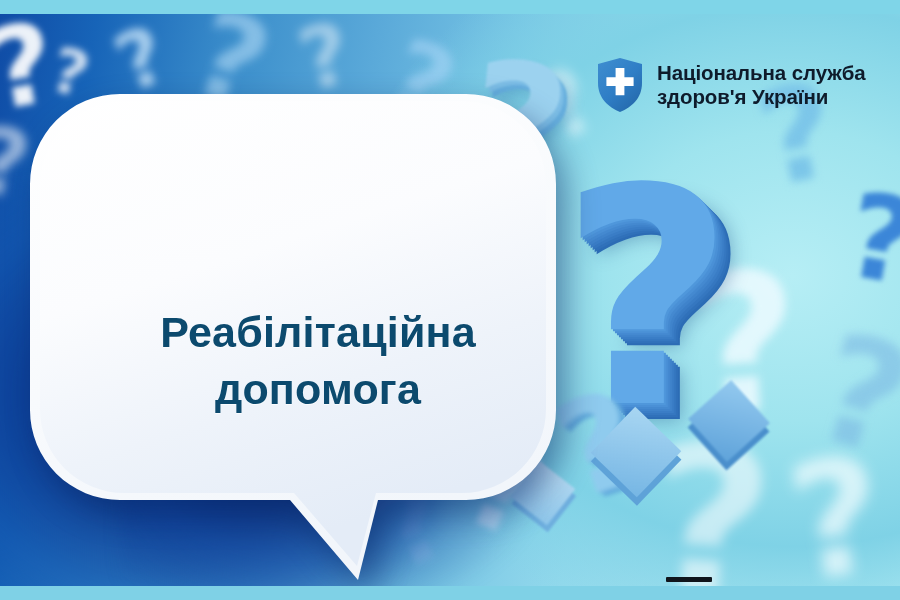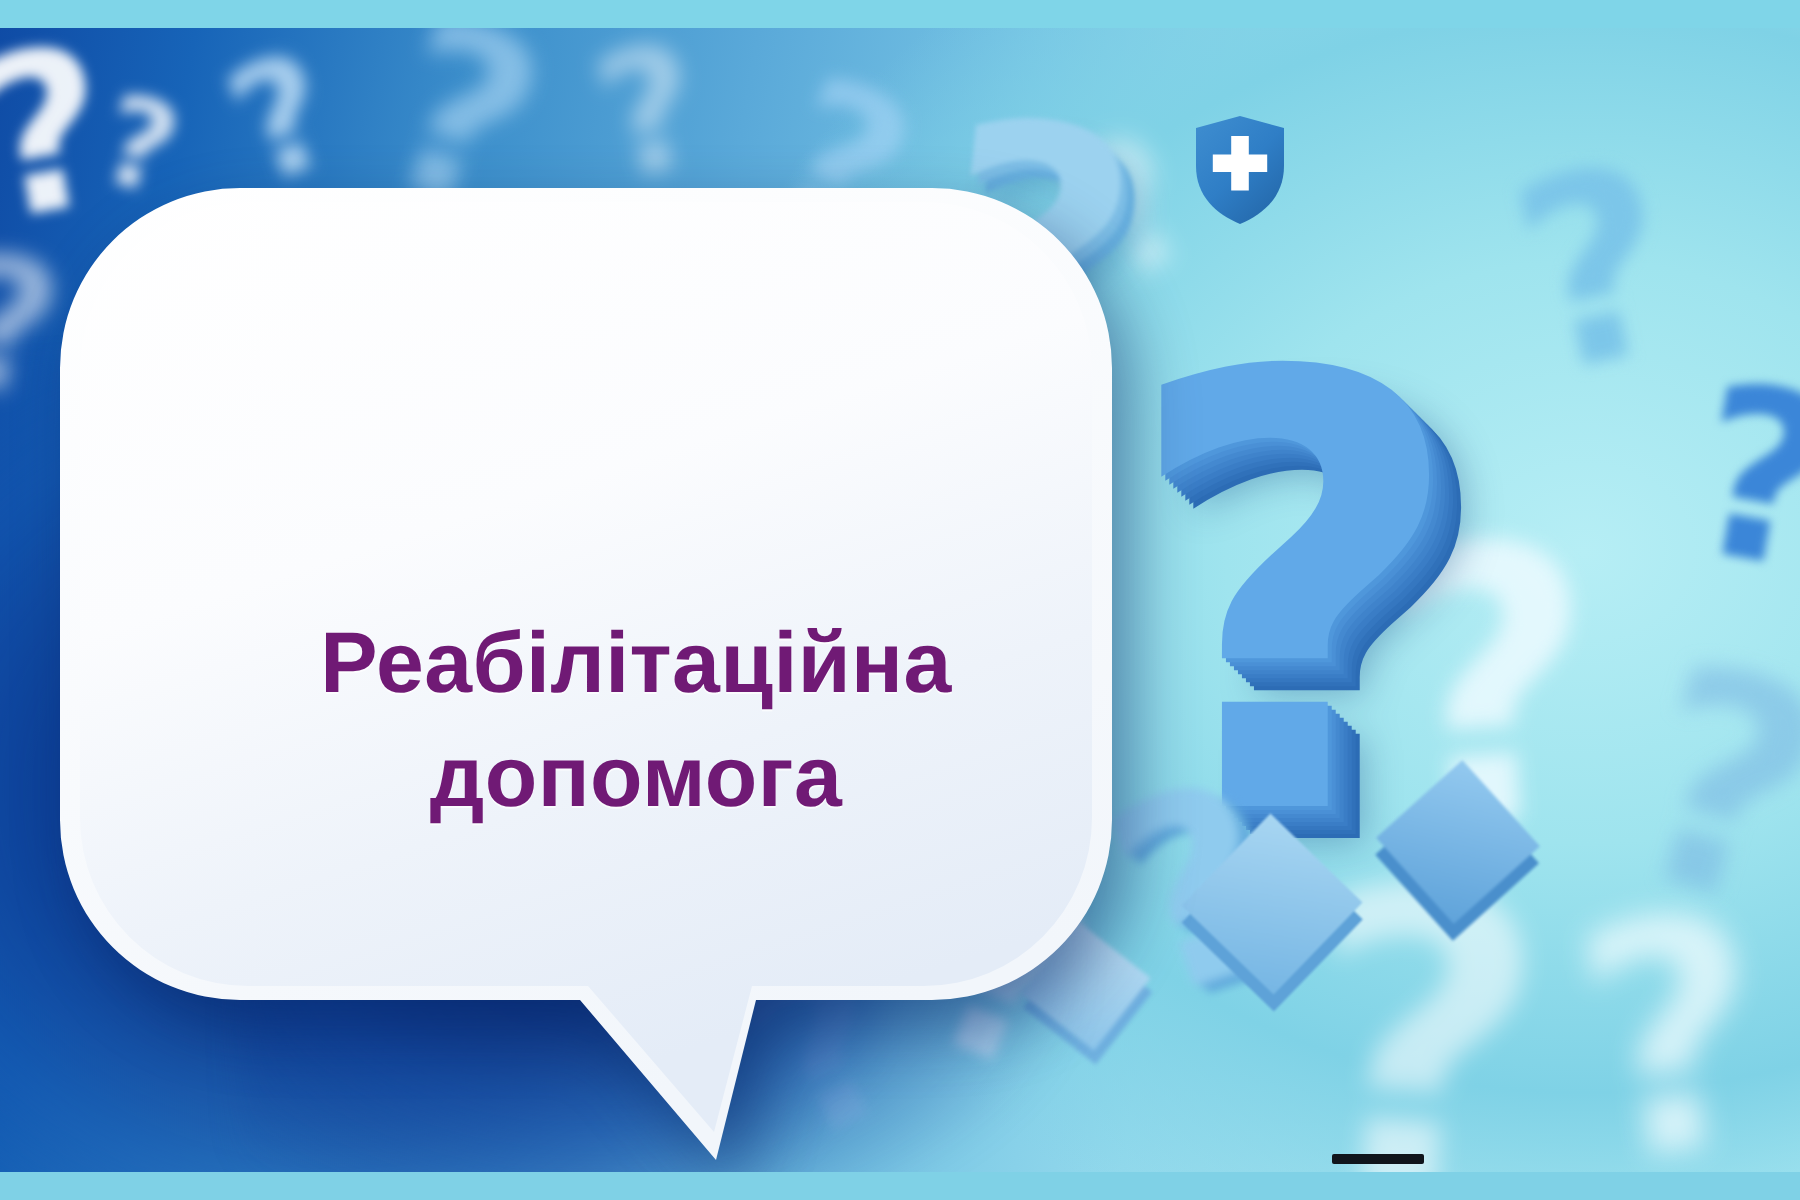--- a/index.html
+++ b/index.html
@@ -125,21 +125,21 @@
     width: 530px; height: 490px;
     filter: drop-shadow(10px 14px 16px rgba(6,36,96,.48));
   }
   .bubble-svg { display: block; width: 530px; height: 490px; }
 
   .bubble-text {
     position: absolute;
     left: 40px; top: 212px;
     width: 500px;
     text-align: center;
-    color: #701a75;
+    color: #0c4a6e;
     font-size: 43px;
     font-weight: bold;
     line-height: 1.32;
     letter-spacing: .2px;
     white-space: pre-line;
     text-shadow: 0 1px 0 rgba(255,255,255,.7);
   }
 
   
   .logo {
@@ -260,20 +260,22 @@
         <linearGradient id="shieldGrad" x1="0" y1="0" x2="0.8" y2="1">
           <stop offset="0" stop-color="#3f8ed0"></stop>
           <stop offset="0.55" stop-color="#2f7ec6"></stop>
           <stop offset="1" stop-color="#2468aa"></stop>
         </linearGradient>
       </defs>
       <path d="M 24 1 L 46 7 L 46 26 C 46 41 36 50 24 55 C 12 50 2 41 2 26 L 2 7 Z" fill="url(#shieldGrad)"></path>
       <path d="M 19.6 11 L 28.4 11 L 28.4 20.2 L 37.6 20.2 L 37.6 29 L 28.4 29
                L 28.4 38.2 L 19.6 38.2 L 19.6 29 L 10.4 29 L 10.4 20.2 L 19.6 20.2 Z" fill="#ffffff"></path>
     </svg>
+    <div class="logo-text">Національна служба
+здоров'я України</div>
   </div>
 
   <div class="band-top"></div>
   <div class="band-bottom"></div>
 
   <div class="marker-bar"></div>
 
 </div>
 
 </body></html>

